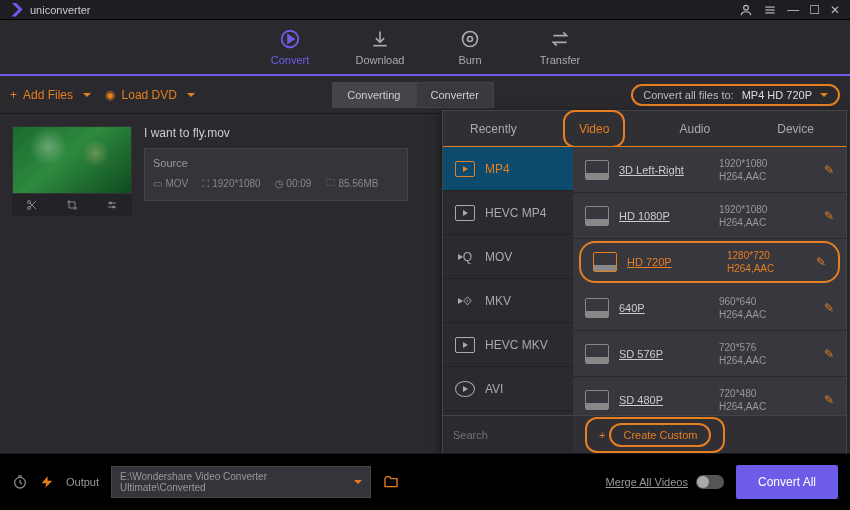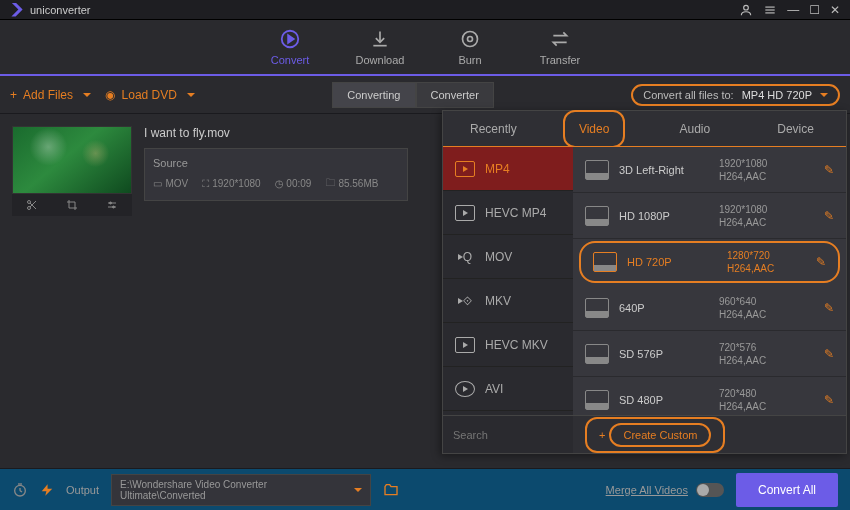--- a/index.html
+++ b/index.html
@@ -46,41 +46,41 @@
 
 .panel { position: absolute; right: 3px; top: 110px; width: 405px; height: 344px; background: #2f2f34; border: 1px solid #444; box-shadow: -2px 2px 8px rgba(0,0,0,.4); display: flex; flex-direction: column; }
 .panel-tabs { display: flex; border-bottom: 1px solid #e67e22; height: 36px; }
 .ptab { flex: 1; display: flex; align-items: center; justify-content: center; color: #aaa; cursor: pointer; font-size: 12px; }
 .ptab.active { color: #e67e22; }
 .ptab.active span { border: 2px solid #e67e22; border-radius: 12px; padding: 10px 14px; }
 
 .panel-body { flex: 1; display: flex; overflow: hidden; }
 .fmt-list { width: 130px; background: #2a2a2f; overflow-y: auto; }
 .fmt { height: 44px; display: flex; align-items: center; gap: 10px; padding: 0 12px; color: #aaa; cursor: pointer; font-size: 12px; border-bottom: 1px solid #222; }
-.fmt.active { color: #e67e22; background: #7f1d1d; }
+.fmt.active { color: #e67e22; background: #0c4a6e; }
 .fmticon { width: 20px; height: 16px; border: 1.5px solid currentColor; border-radius: 2px; position: relative; display: flex; align-items: center; justify-content: center; }
 .fmticon::before { content: ""; width: 0; height: 0; border-left: 5px solid currentColor; border-top: 3px solid transparent; border-bottom: 3px solid transparent; }
 
 .preset-list { flex: 1; overflow-y: auto; background: #37373d; }
 .preset { height: 46px; display: flex; align-items: center; padding: 0 12px; gap: 10px; border-bottom: 1px solid #2a2a2e; cursor: pointer; }
 .preset.sel { border: 2px solid #e67e22; border-radius: 16px; margin: 2px 6px; height: 42px; }
 .preset.sel .pname, .preset.sel .pspec { color: #e67e22; }
 .picon { width: 24px; height: 20px; border: 1.5px solid #888; border-radius: 2px; position: relative; }
 .picon::after { content:""; position:absolute; bottom:0; left:0; right:0; height:6px; background:#888; font-size:5px; color:#37373d; text-align:center; }
-.pname { flex: 0 0 90px; color: #ccc; font-size: 11px; }
+.pname { flex: 0 0 90px; color: #ccc; font-size: 11px; text-decoration: underline; }
 .pspec { flex: 1; color: #999; font-size: 10px; line-height: 1.3; }
 .pedit { color: #e67e22; cursor: pointer; }
 
 .panel-foot { height: 38px; display: flex; border-top: 1px solid #444; }
 .search { flex: 0 0 130px; }
 .search input { width: 100%; height: 100%; background: #2a2a2f; border: none; color: #888; padding: 0 10px; font-size: 11px; outline: none; }
 .create-custom { flex: 1; display: flex; align-items: center; padding-left: 12px; }
 .create-custom span { border: 2px solid #e67e22; border-radius: 12px; padding: 4px 12px; color: #e67e22; font-size: 11px; cursor: pointer; display: flex; align-items: center; gap: 4px; }
 
-.footer { position: absolute; bottom: 0; left: 0; right: 0; height: 42px; background: #0c4a6e; border-top: 1px solid #1a1a1e; display: flex; align-items: center; padding: 0 12px; gap: 12px; }
+.footer { position: absolute; bottom: 0; left: 0; right: 0; height: 57px; background: #000000; border-top: 1px solid #1a1a1e; display: flex; align-items: center; padding: 0 12px; gap: 12px; }
 .footer .ficon { color: #888; cursor: pointer; }
 .bolt { color: #e67e22; }
 .out-label { color: #999; font-size: 11px; }
 .out-path { background: #34343a; border: 1px solid #444; padding: 4px 8px; font-size: 10px; color: #999; width: 260px; display: flex; align-items: center; justify-content: space-between; }
 .merge { margin-left: auto; display: flex; align-items: center; gap: 8px; color: #999; font-size: 11px; text-decoration: underline; }
 .toggle { width: 28px; height: 14px; background: #555; border-radius: 7px; position: relative; }
 .toggle::after { content:""; position:absolute; width:12px; height:12px; background:#aaa; border-radius:50%; top:1px; left:1px; }
 .convert-btn { background: #6c5ce7; color: #fff; border: none; padding: 10px 22px; border-radius: 2px; cursor: pointer; font-size: 12px; }
 
 svg { display: block; }

